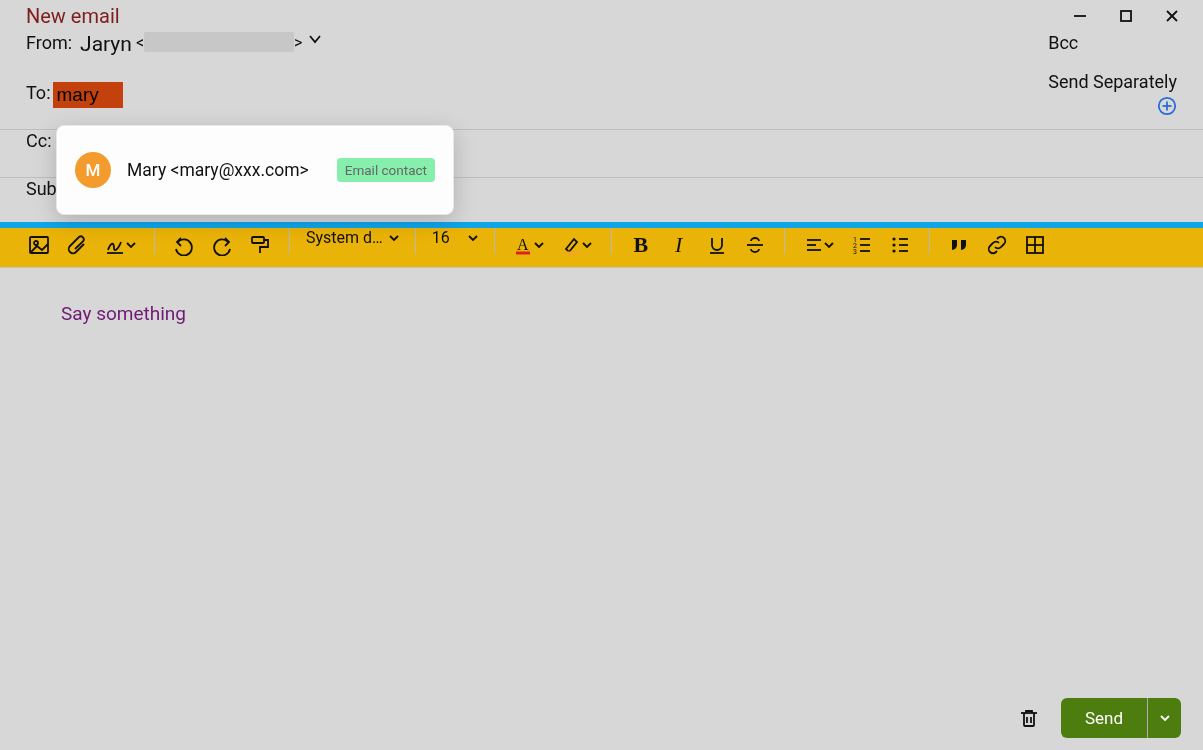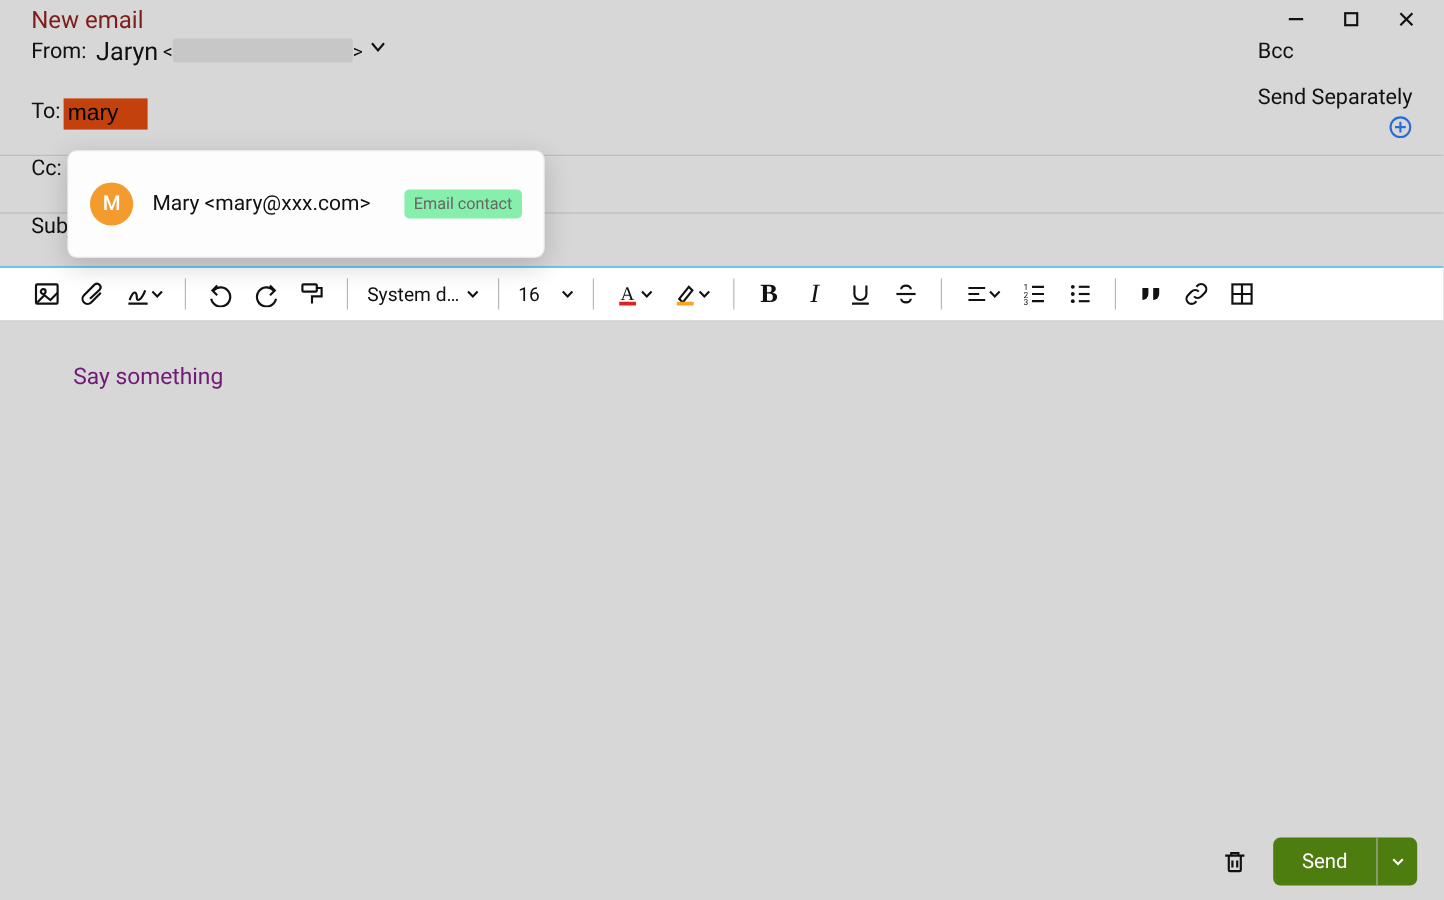--- a/index.html
+++ b/index.html
@@ -38,22 +38,22 @@
     border:1px solid #e8e8e8; border-radius:8px; box-shadow:0 6px 22px rgba(0,0,0,0.18);
     padding:20px 14px; z-index:50;
   }
   .dd-item { display:flex; align-items:center; gap:16px; padding:6px 4px; border-radius:6px; }
   .avatar { width:36px; height:36px; border-radius:50%; background:#f39c2d; color:#fff; display:flex; align-items:center; justify-content:center; font-size:17px; font-weight:500; }
   .dd-text { font-size:17.5px; color:#111; }
   .dd-badge { margin-left:auto; font-size:13.5px; color:#666; background:#86efac; border-radius:4px; padding:4px 8px; }
 
   
   .toolbar {
-    height:46px; display:flex; align-items:center; gap:4px; padding:0 22px;
-    border-top:1px solid #0ea5e9; border-bottom:1px solid #c2c2c2; background:#ffffff;
+    height:46px; display:flex; align-items:flex-start; gap:4px; padding:0 22px;
+    border-top:6px solid #0ea5e9; border-bottom:1px solid #c2c2c2; background:#eab308;
     margin-top:4px;
   }
   .tbtn { width:34px; height:34px; display:flex; align-items:center; justify-content:center; border-radius:4px; }
   .tsep { width:1px; height:26px; background:#b8b8b8; margin:0 8px; }
   .font-sel { display:flex; align-items:center; gap:6px; font-size:16px; color:#111; padding:0 4px; }
   .size-sel { display:flex; align-items:center; gap:4px; font-size:16px; color:#111; padding:0 4px; width:54px; justify-content:space-between; }
   .mini-chev svg { display:block; }
 
   .tbtn.bold  { font-weight:700; font-family:Georgia,serif; font-size:22px; }
   .tbtn.ital  { font-style:italic; font-family:Georgia,serif; font-size:22px; }

